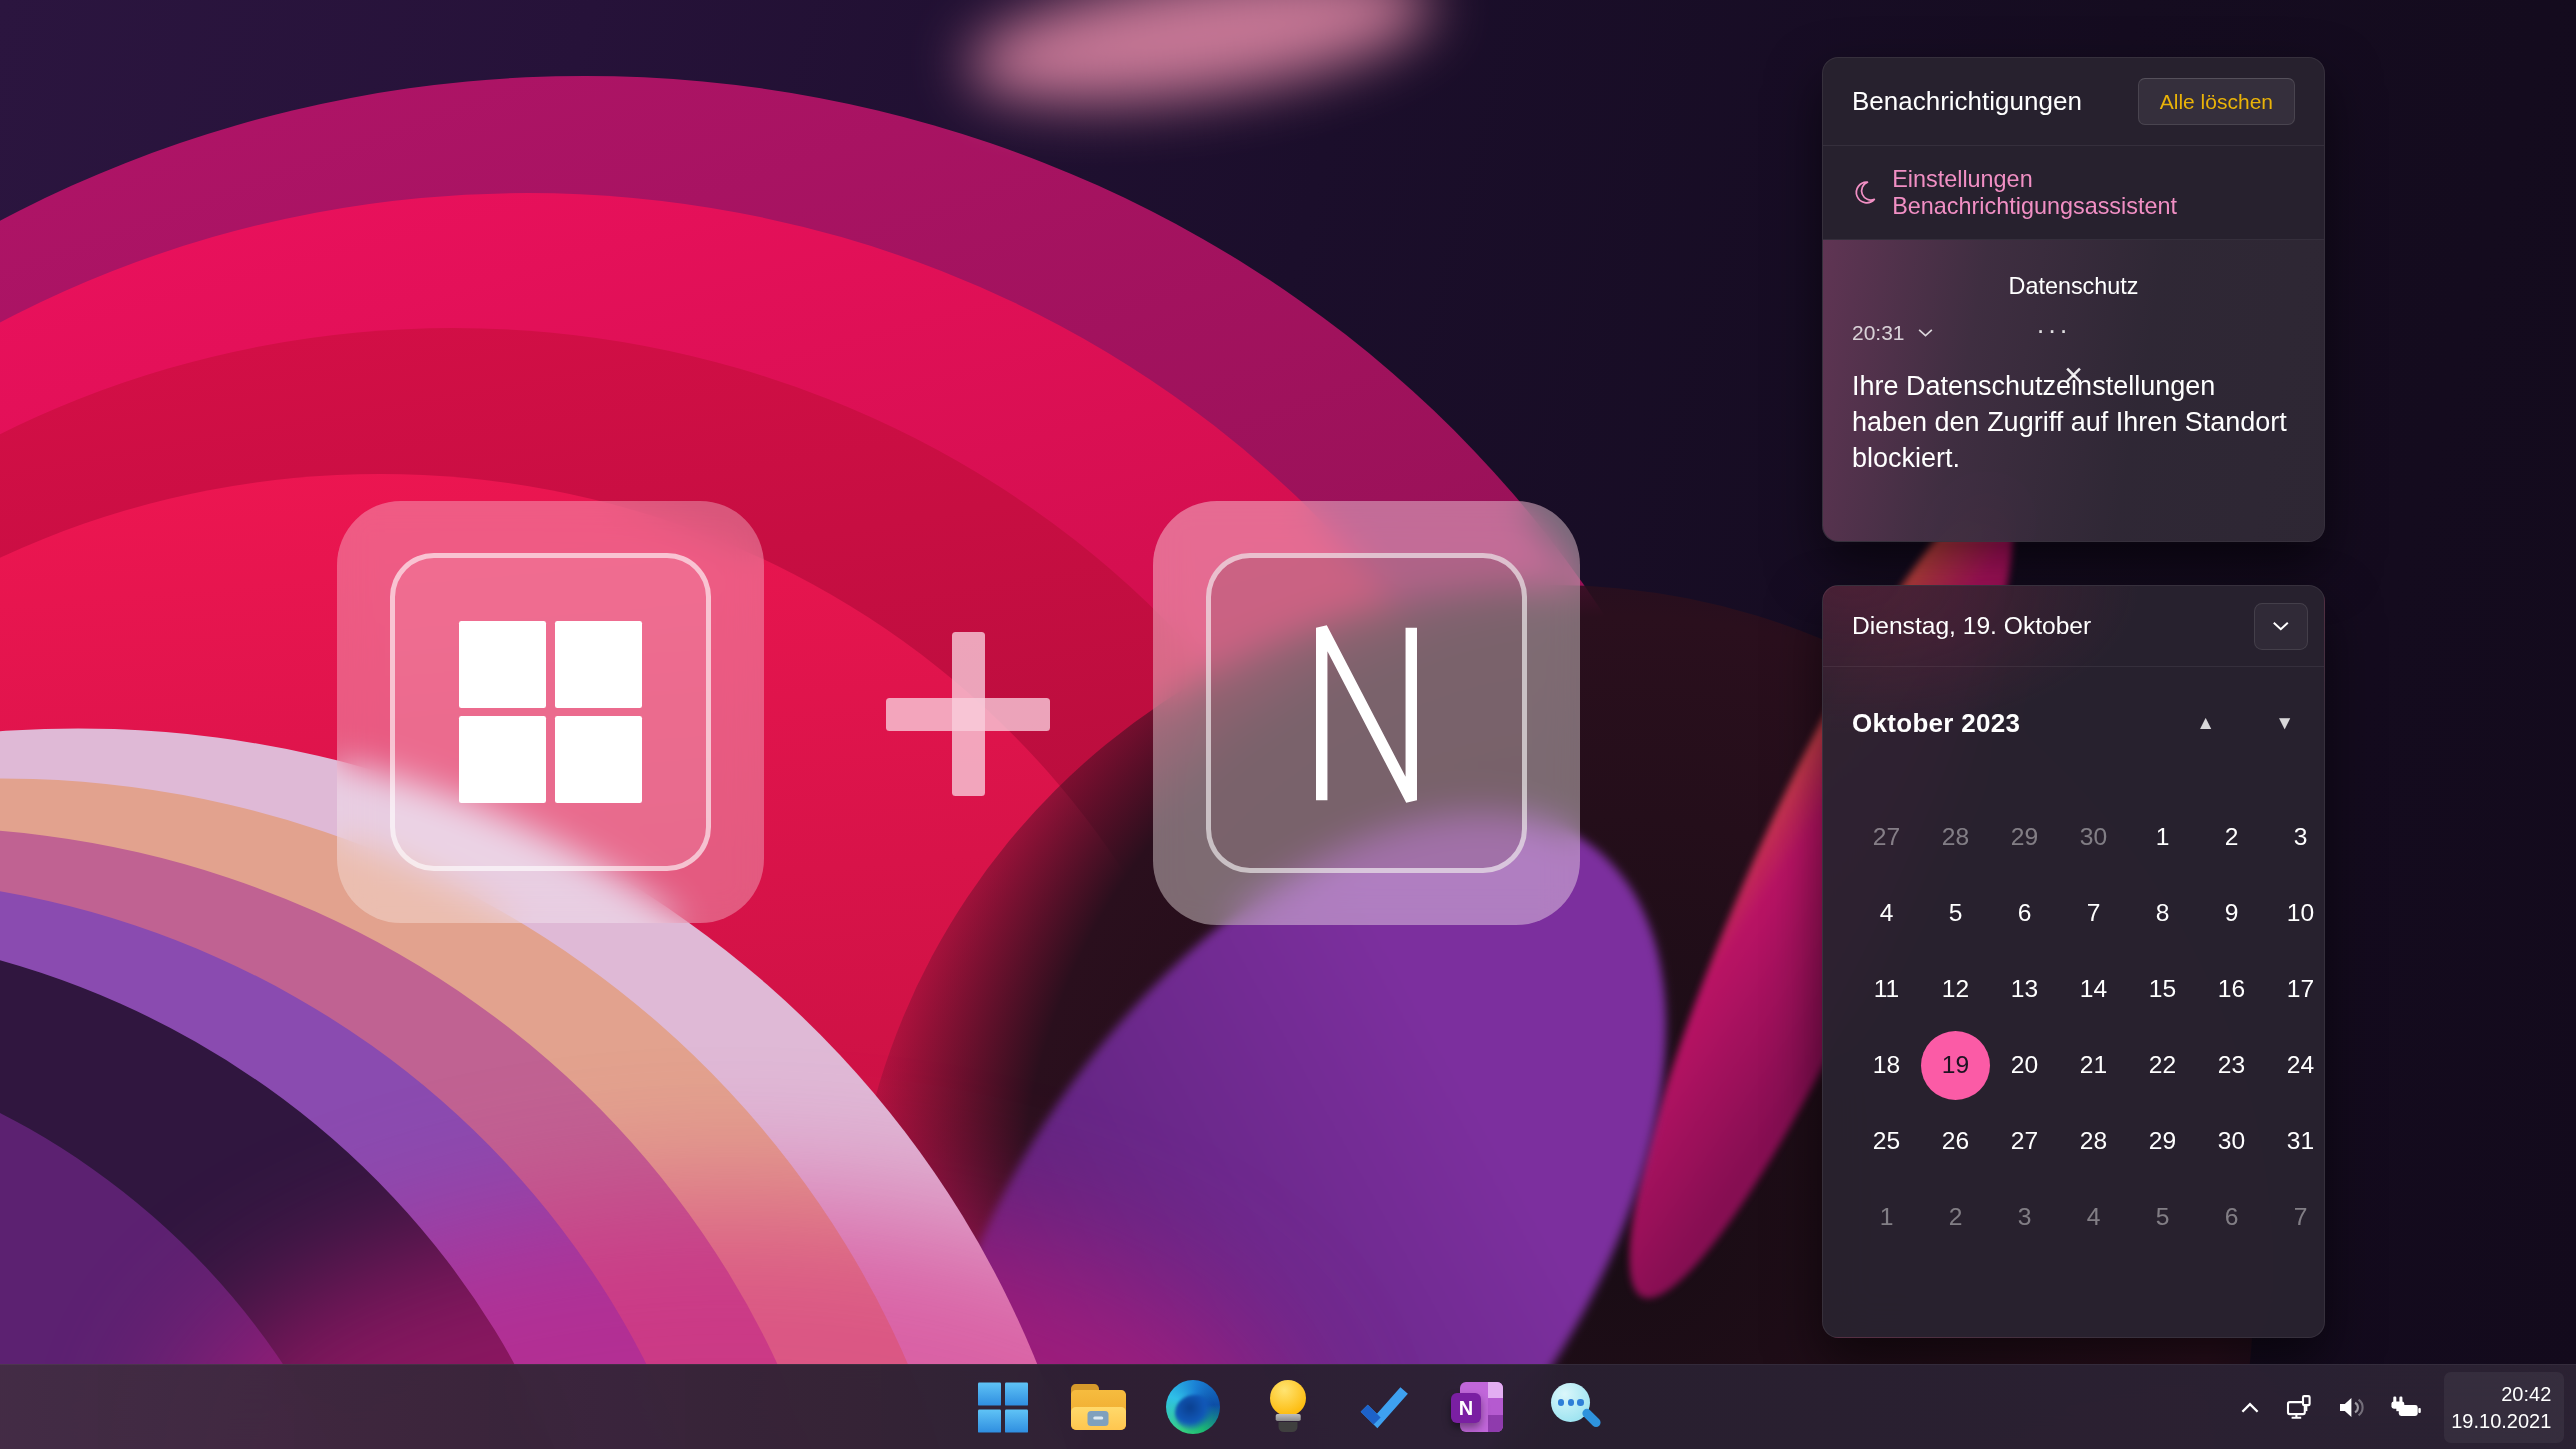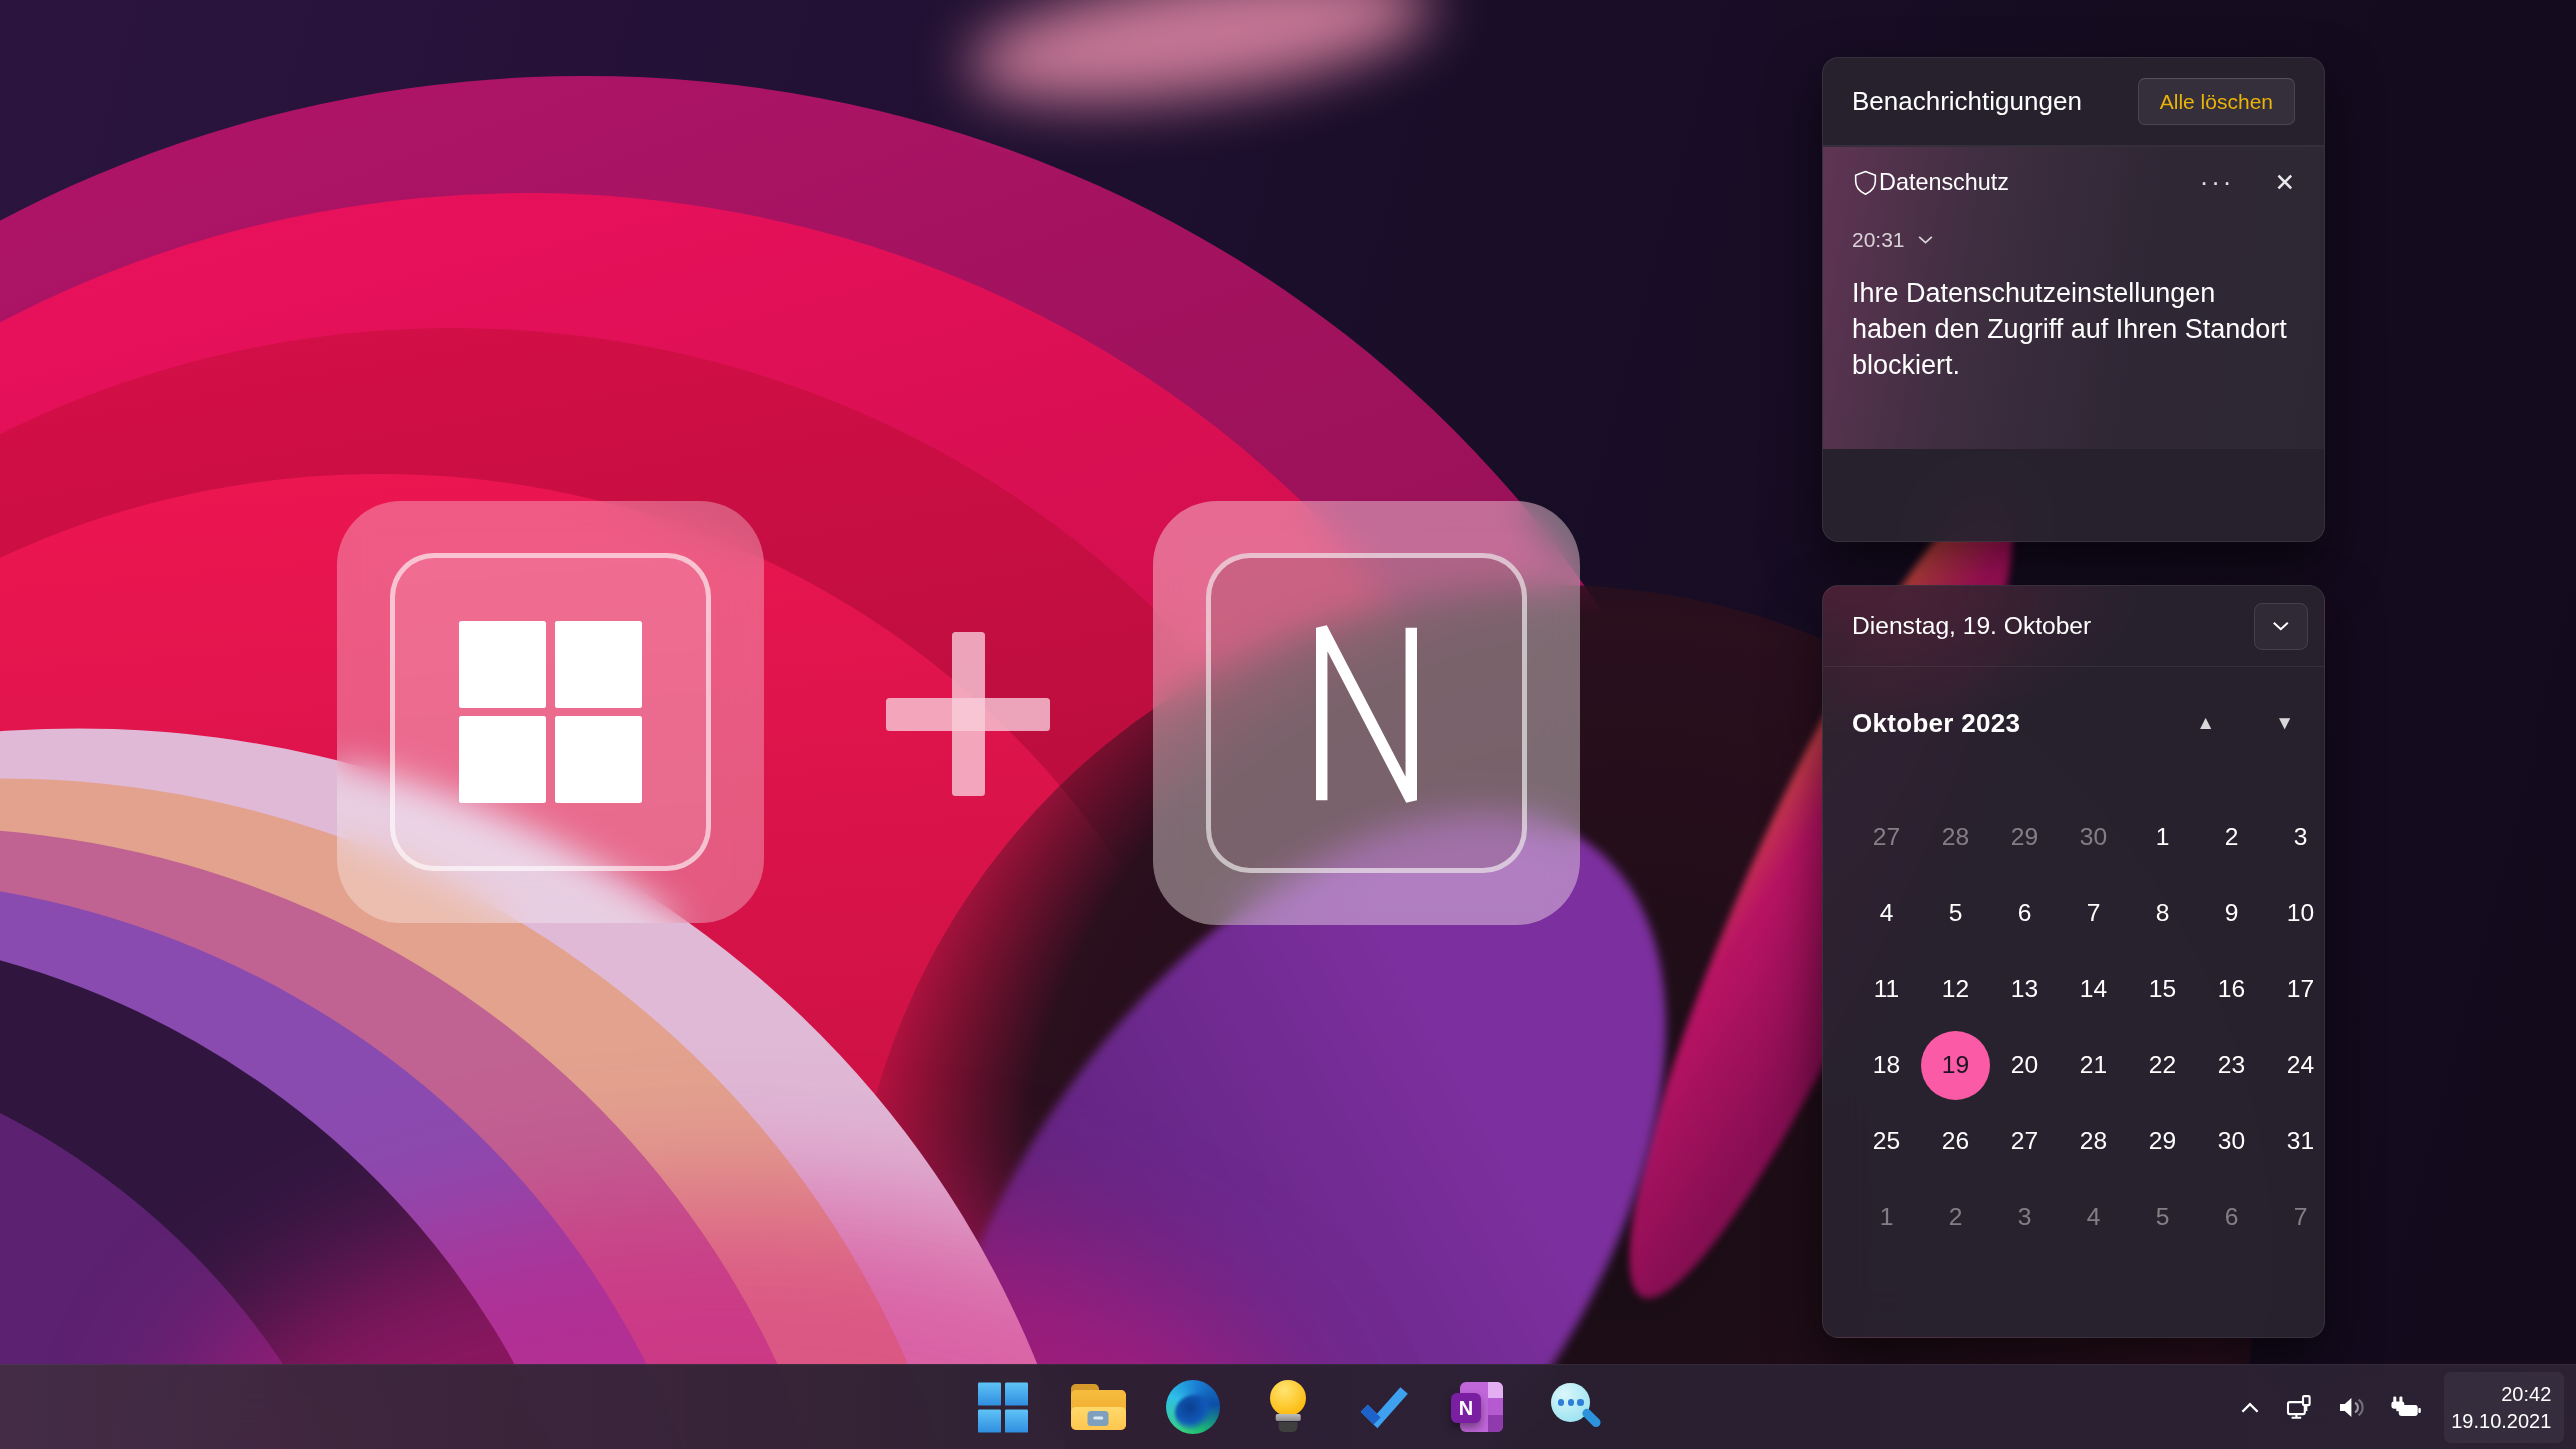--- a/index.html
+++ b/index.html
@@ -60,21 +60,21 @@
   .np-header { height:87px; display:flex; align-items:center; padding:0 29px; }
   .np-title { flex:1; font-size:26px; }
   .np-clear { font-size:21px; color:#eab308; background:rgba(255,255,255,0.065);
     border:1.2px solid rgba(255,255,255,0.10); border-top-color:rgba(255,255,255,0.16);
     border-radius:7px; padding:10.5px 21px; cursor:default; }
   .np-link { height:93px; display:flex; align-items:center; gap:15px; padding:0 29px; color:var(--link-pink,#f18fc4); }
   .np-link-label { font-size:23.4px; }
   .np-card { height:302px; padding:17.6px 29px 23.4px;
     background:linear-gradient(100deg, rgba(152,72,122,0.50) 0%, rgba(96,64,92,0.42) 30%,
       rgba(60,50,66,0.38) 62%, rgba(56,48,62,0.38) 100%); }
-  .np-app-row { display:flex; align-items:center; height:35px; }
+  .np-app-row { display:flex; align-items:center; gap:15px; height:35px;flex-direction:column; }
   .np-app-name { flex:1; font-size:23.4px; }
   .np-ellipsis { font-size:26px; letter-spacing:2.9px; color:rgba(255,255,255,0.85); margin-right:40px; }
   .np-close { font-size:24.6px; color:rgba(255,255,255,0.9); }
   .np-time-row { display:flex; align-items:center; gap:13px; margin-top:27px; height:26px;
     color:rgba(255,255,255,0.78); font-size:21px; }
   .np-message { margin-top:22px; font-size:27px; line-height:36px; }
   .np-message-more { font-size:23.4px; line-height:36px; color:rgba(255,255,255,0.82);
     white-space:nowrap; overflow:hidden; }
 
   
@@ -199,20 +199,26 @@
       </div>
     </div>
   </div>
 
   <div class="flyout" id="notif-panel">
     <div class="np-header">
       <div class="np-title">Benachrichtigungen</div>
       <button class="np-clear">Alle löschen</button>
     </div>
     <div class="divider"></div>
+    <div class="np-link">
+      <svg width="27" height="27" viewBox="0 0 44 44">
+        <path d="M27 4 A18 18 0 1 0 39 34 A15 15 0 1 1 27 4 Z" stroke="#f18fc4" stroke-width="3" fill="none" stroke-linejoin="round"></path>
+      </svg>
+      <span class="np-link-label">Einstellungen Benachrichtigungsassistent</span>
+    </div>
     <div class="divider"></div>
     <div class="np-card">
       <div class="np-app-row">
         <svg width="27" height="27" viewBox="0 0 44 44">
           <path d="M22 4 L38 10 V20 C38 30 31 37 22 41 C13 37 6 30 6 20 V10 Z" stroke="#fff" stroke-width="2.6" fill="none" stroke-linejoin="round"></path>
         </svg>
         <span class="np-app-name">Datenschutz</span>
         <span class="np-ellipsis">···</span>
         <span class="np-close">✕</span>
       </div>

